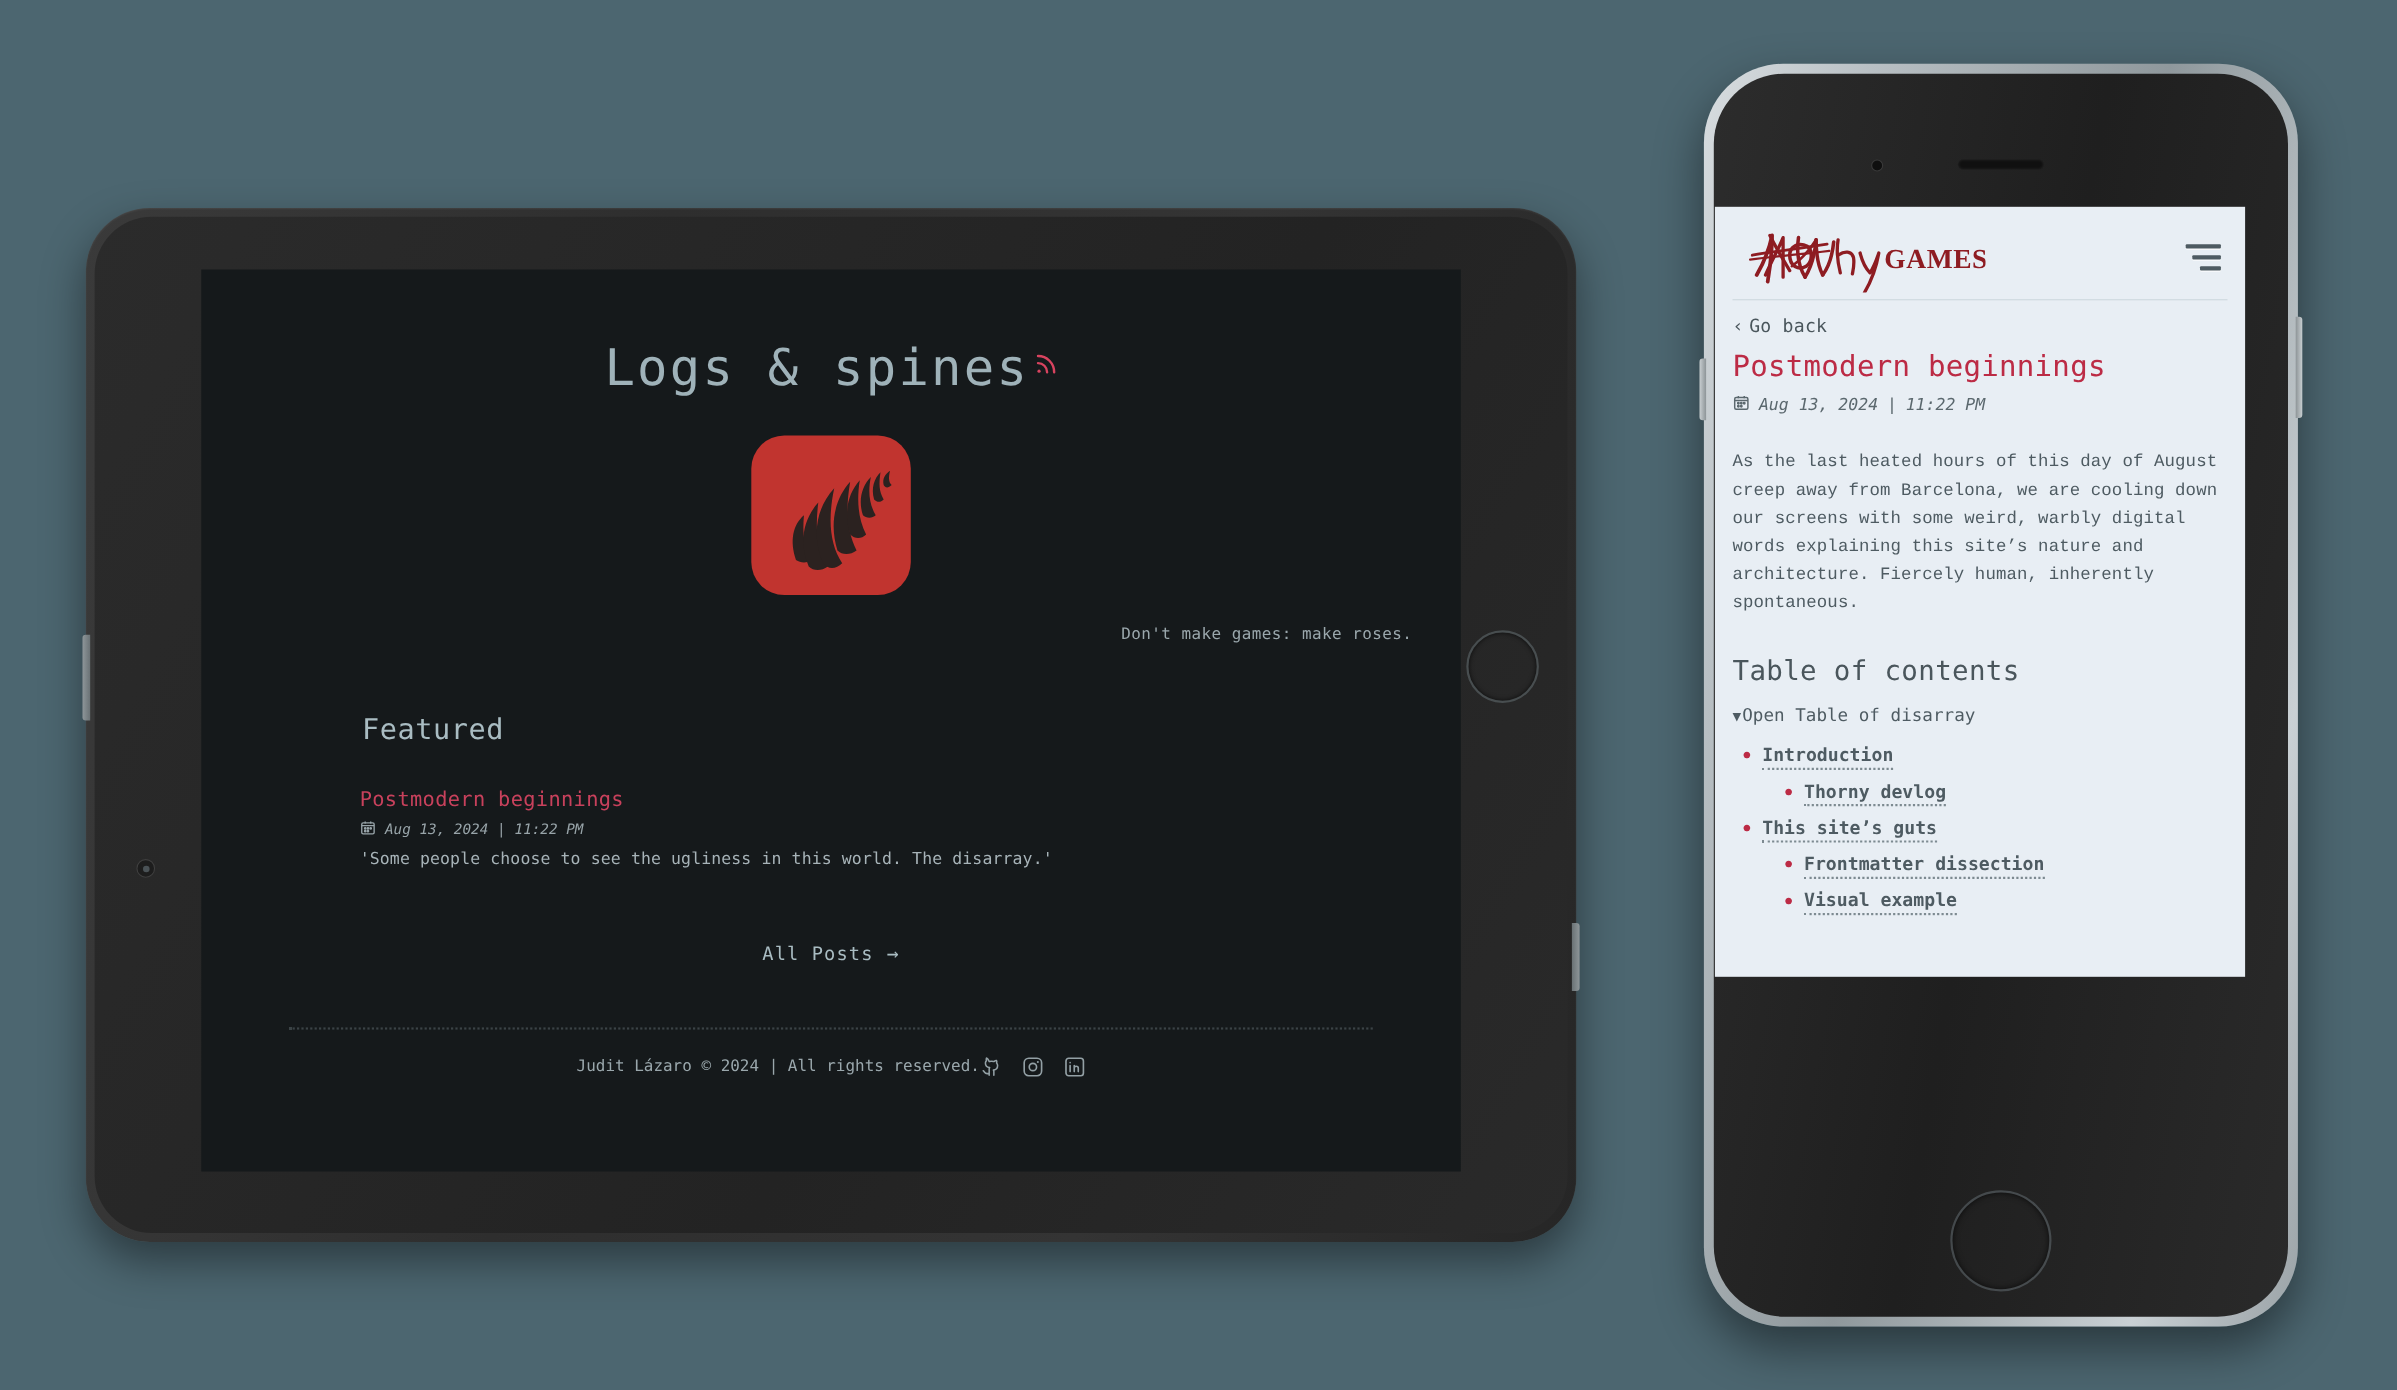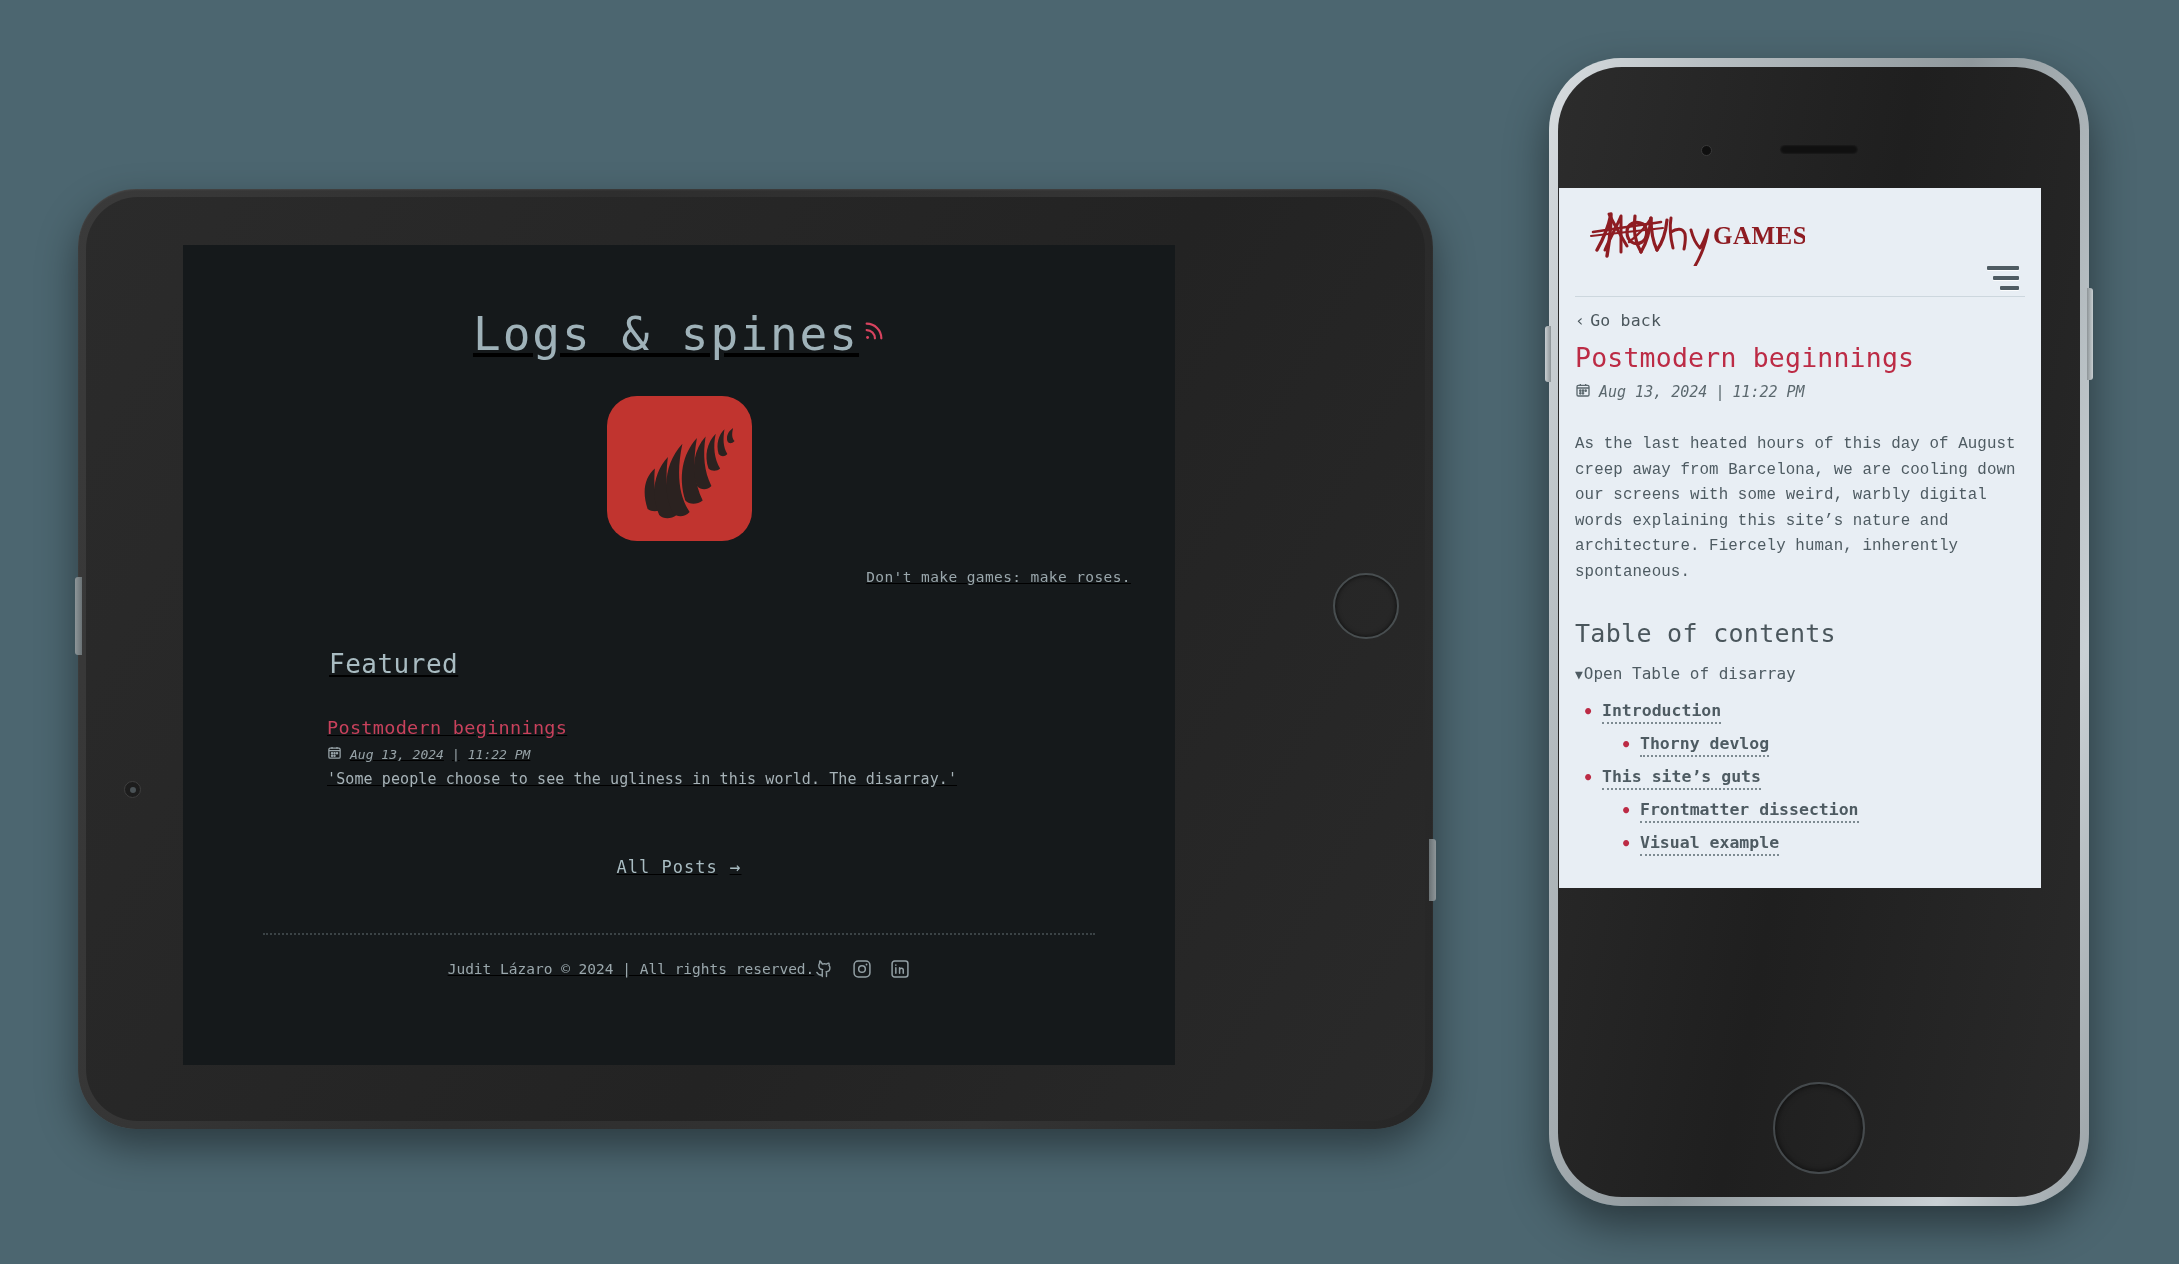--- a/index.html
+++ b/index.html
@@ -27,25 +27,24 @@
   .tablet-inner {
     position: absolute;
     left: 8px; top: 8px; right: 8px; bottom: 8px;
     background: linear-gradient(120deg, #2b2b2b, #232323 60%, #2a2a2a);
     border-radius: 52px;
   }
   .tablet-screen {
     position: absolute;
     left: 105px;
     top: 56px;
-    width: 992px;
+    width: 1145px;
     height: 820px;
     background: #15191b;
     overflow: hidden;
-    text-decoration: underline;
   }
   .tablet-sidebtn {
     position: absolute;
     left: -3px;
     top: 388px;
     width: 7px;
     height: 78px;
     background: linear-gradient(90deg, #8e9699, #6a7275);
     border-radius: 3px 0 0 3px;
   }
@@ -236,23 +235,23 @@
     right: -4px;
     top: 230px;
     width: 6px; height: 92px;
     background: linear-gradient(270deg, #c8ced1, #8d9497);
     border-radius: 0 3px 3px 0;
   }
 
   
   .p-header {
     display: flex;
+    align-items: center;
     justify-content: space-between;
     padding: 14px 20px 0 16px;
-    flex-direction: column;
   }
   .p-logo { width: 230px; height: 64px; position: relative; }
   .p-burger { display: flex; flex-direction: column; align-items: flex-end; gap: 6px; padding-right: 2px; }
   .p-burger span {
     display: block;
     height: 4px;
     background: #4e5b62;
     border-radius: 1px;
     box-shadow: 0 1px 0 rgba(255,255,255,0.8);
   }

